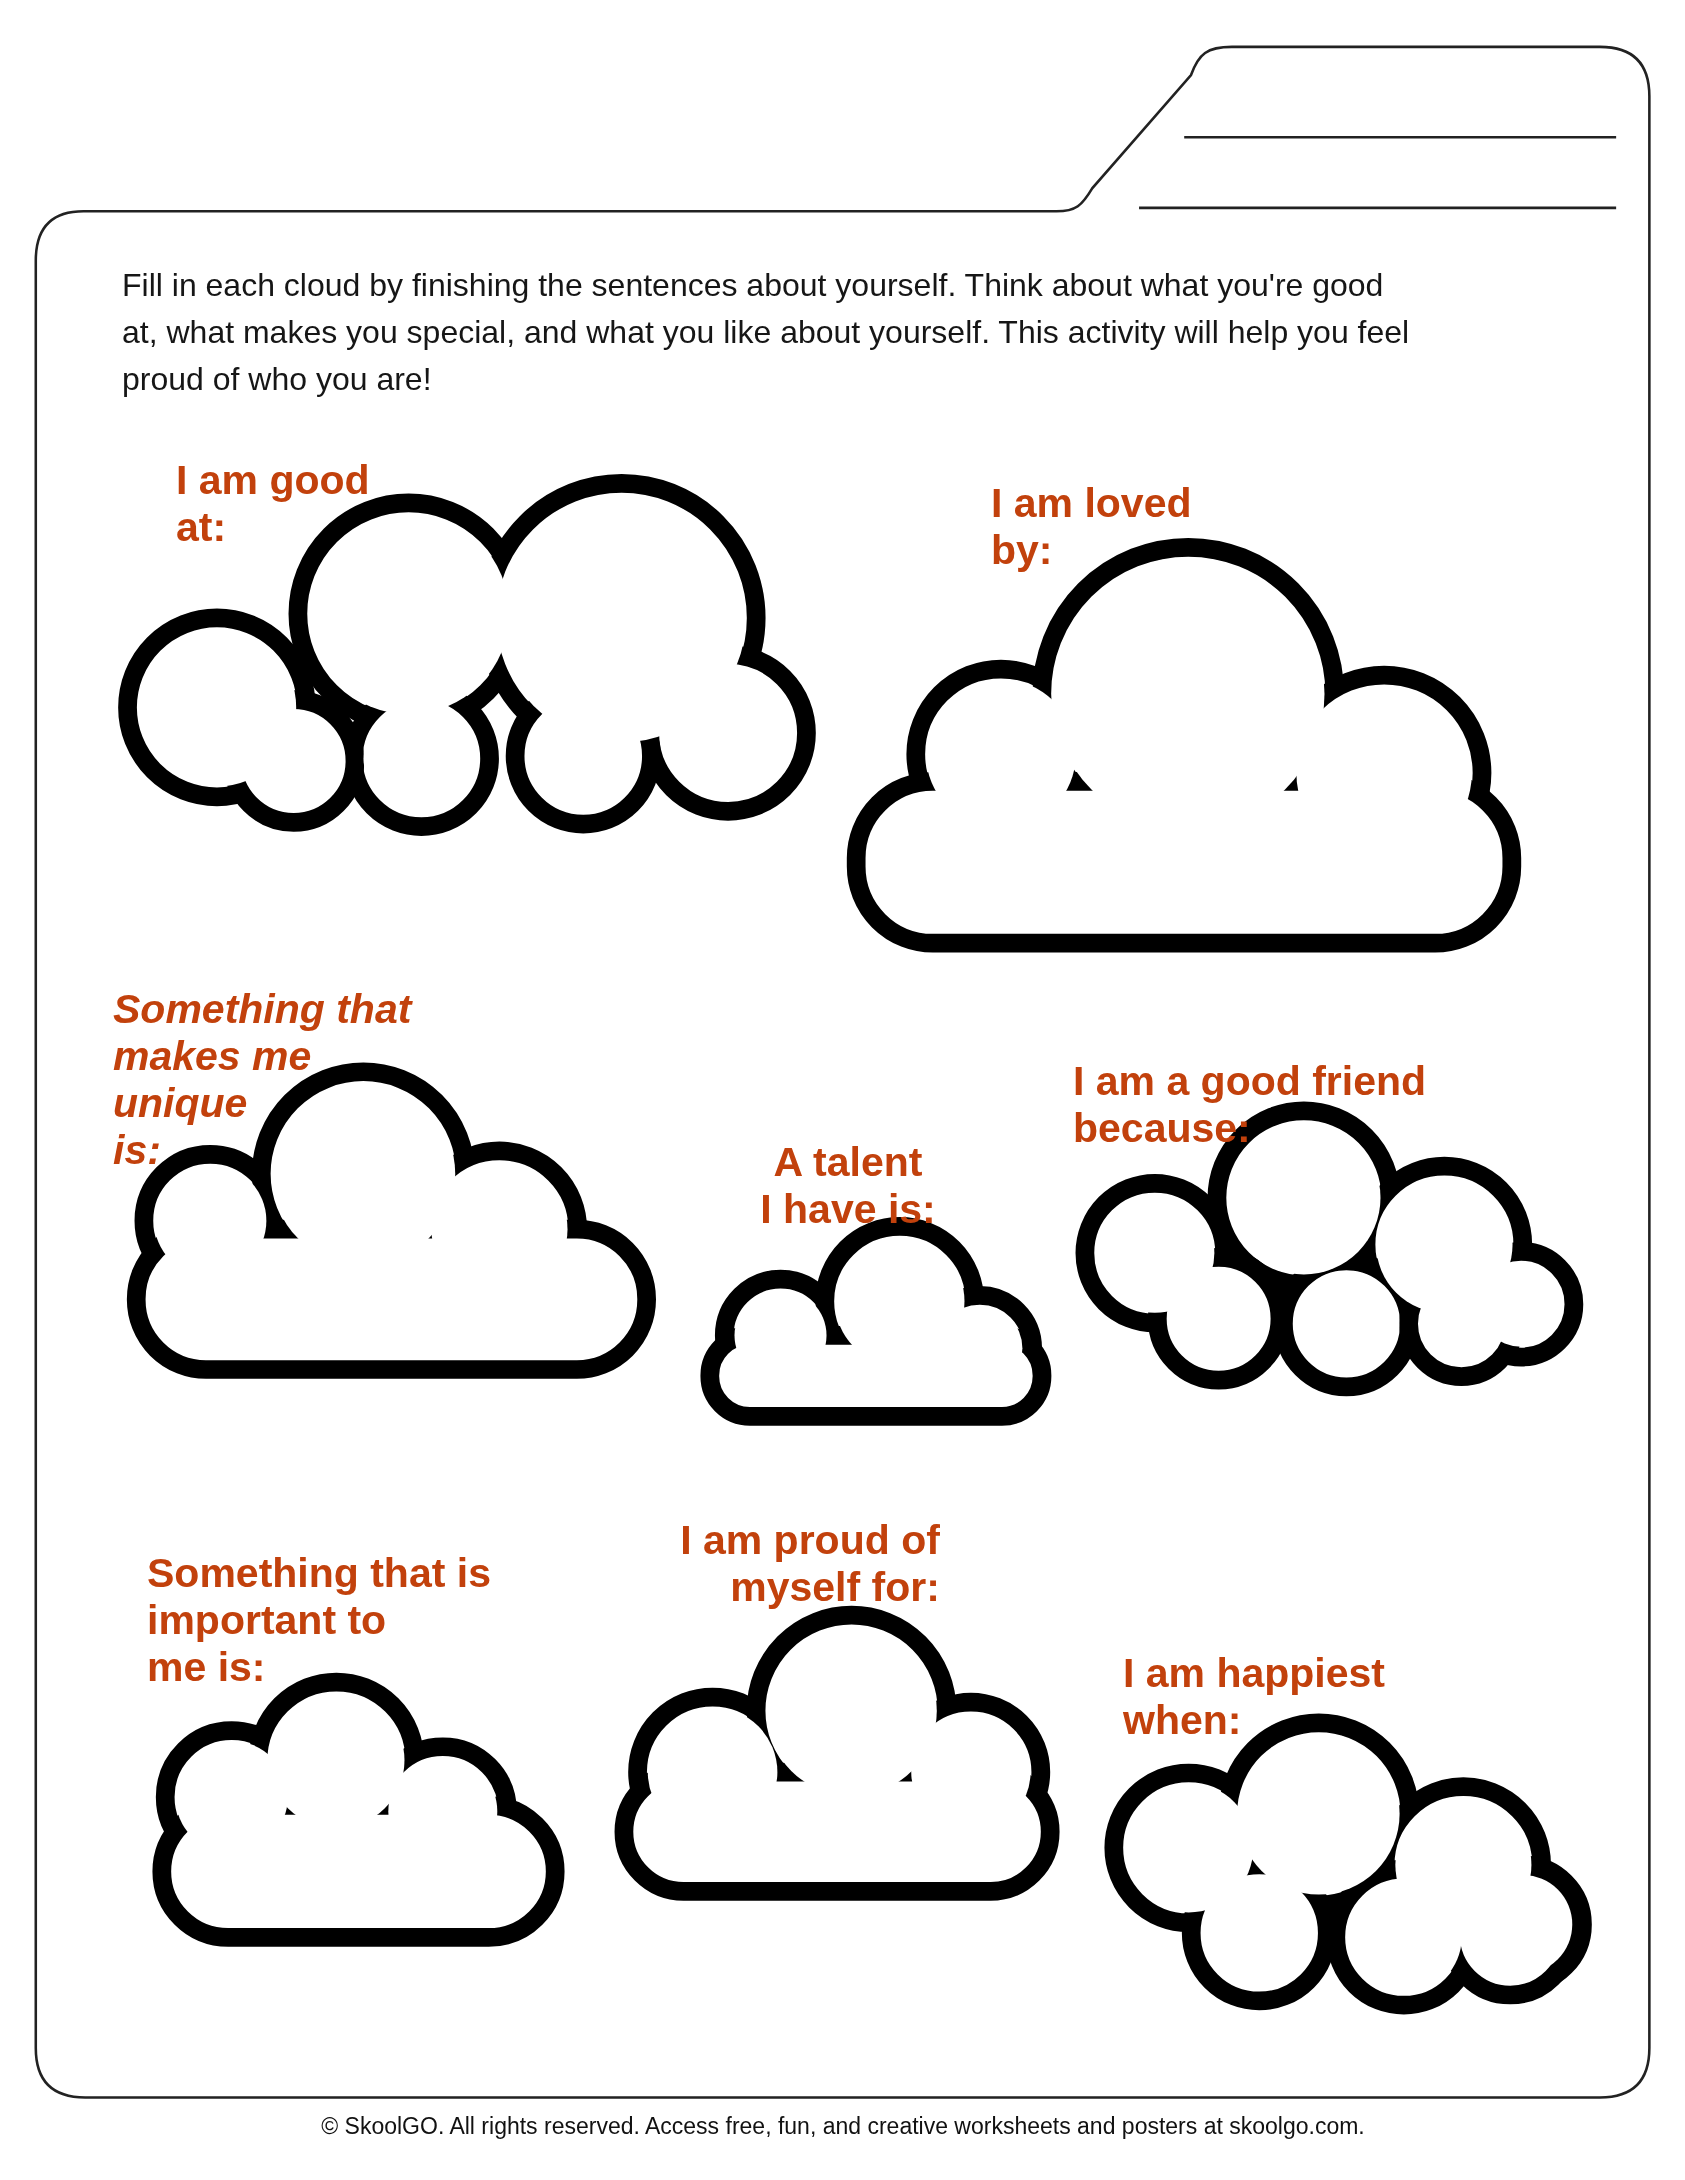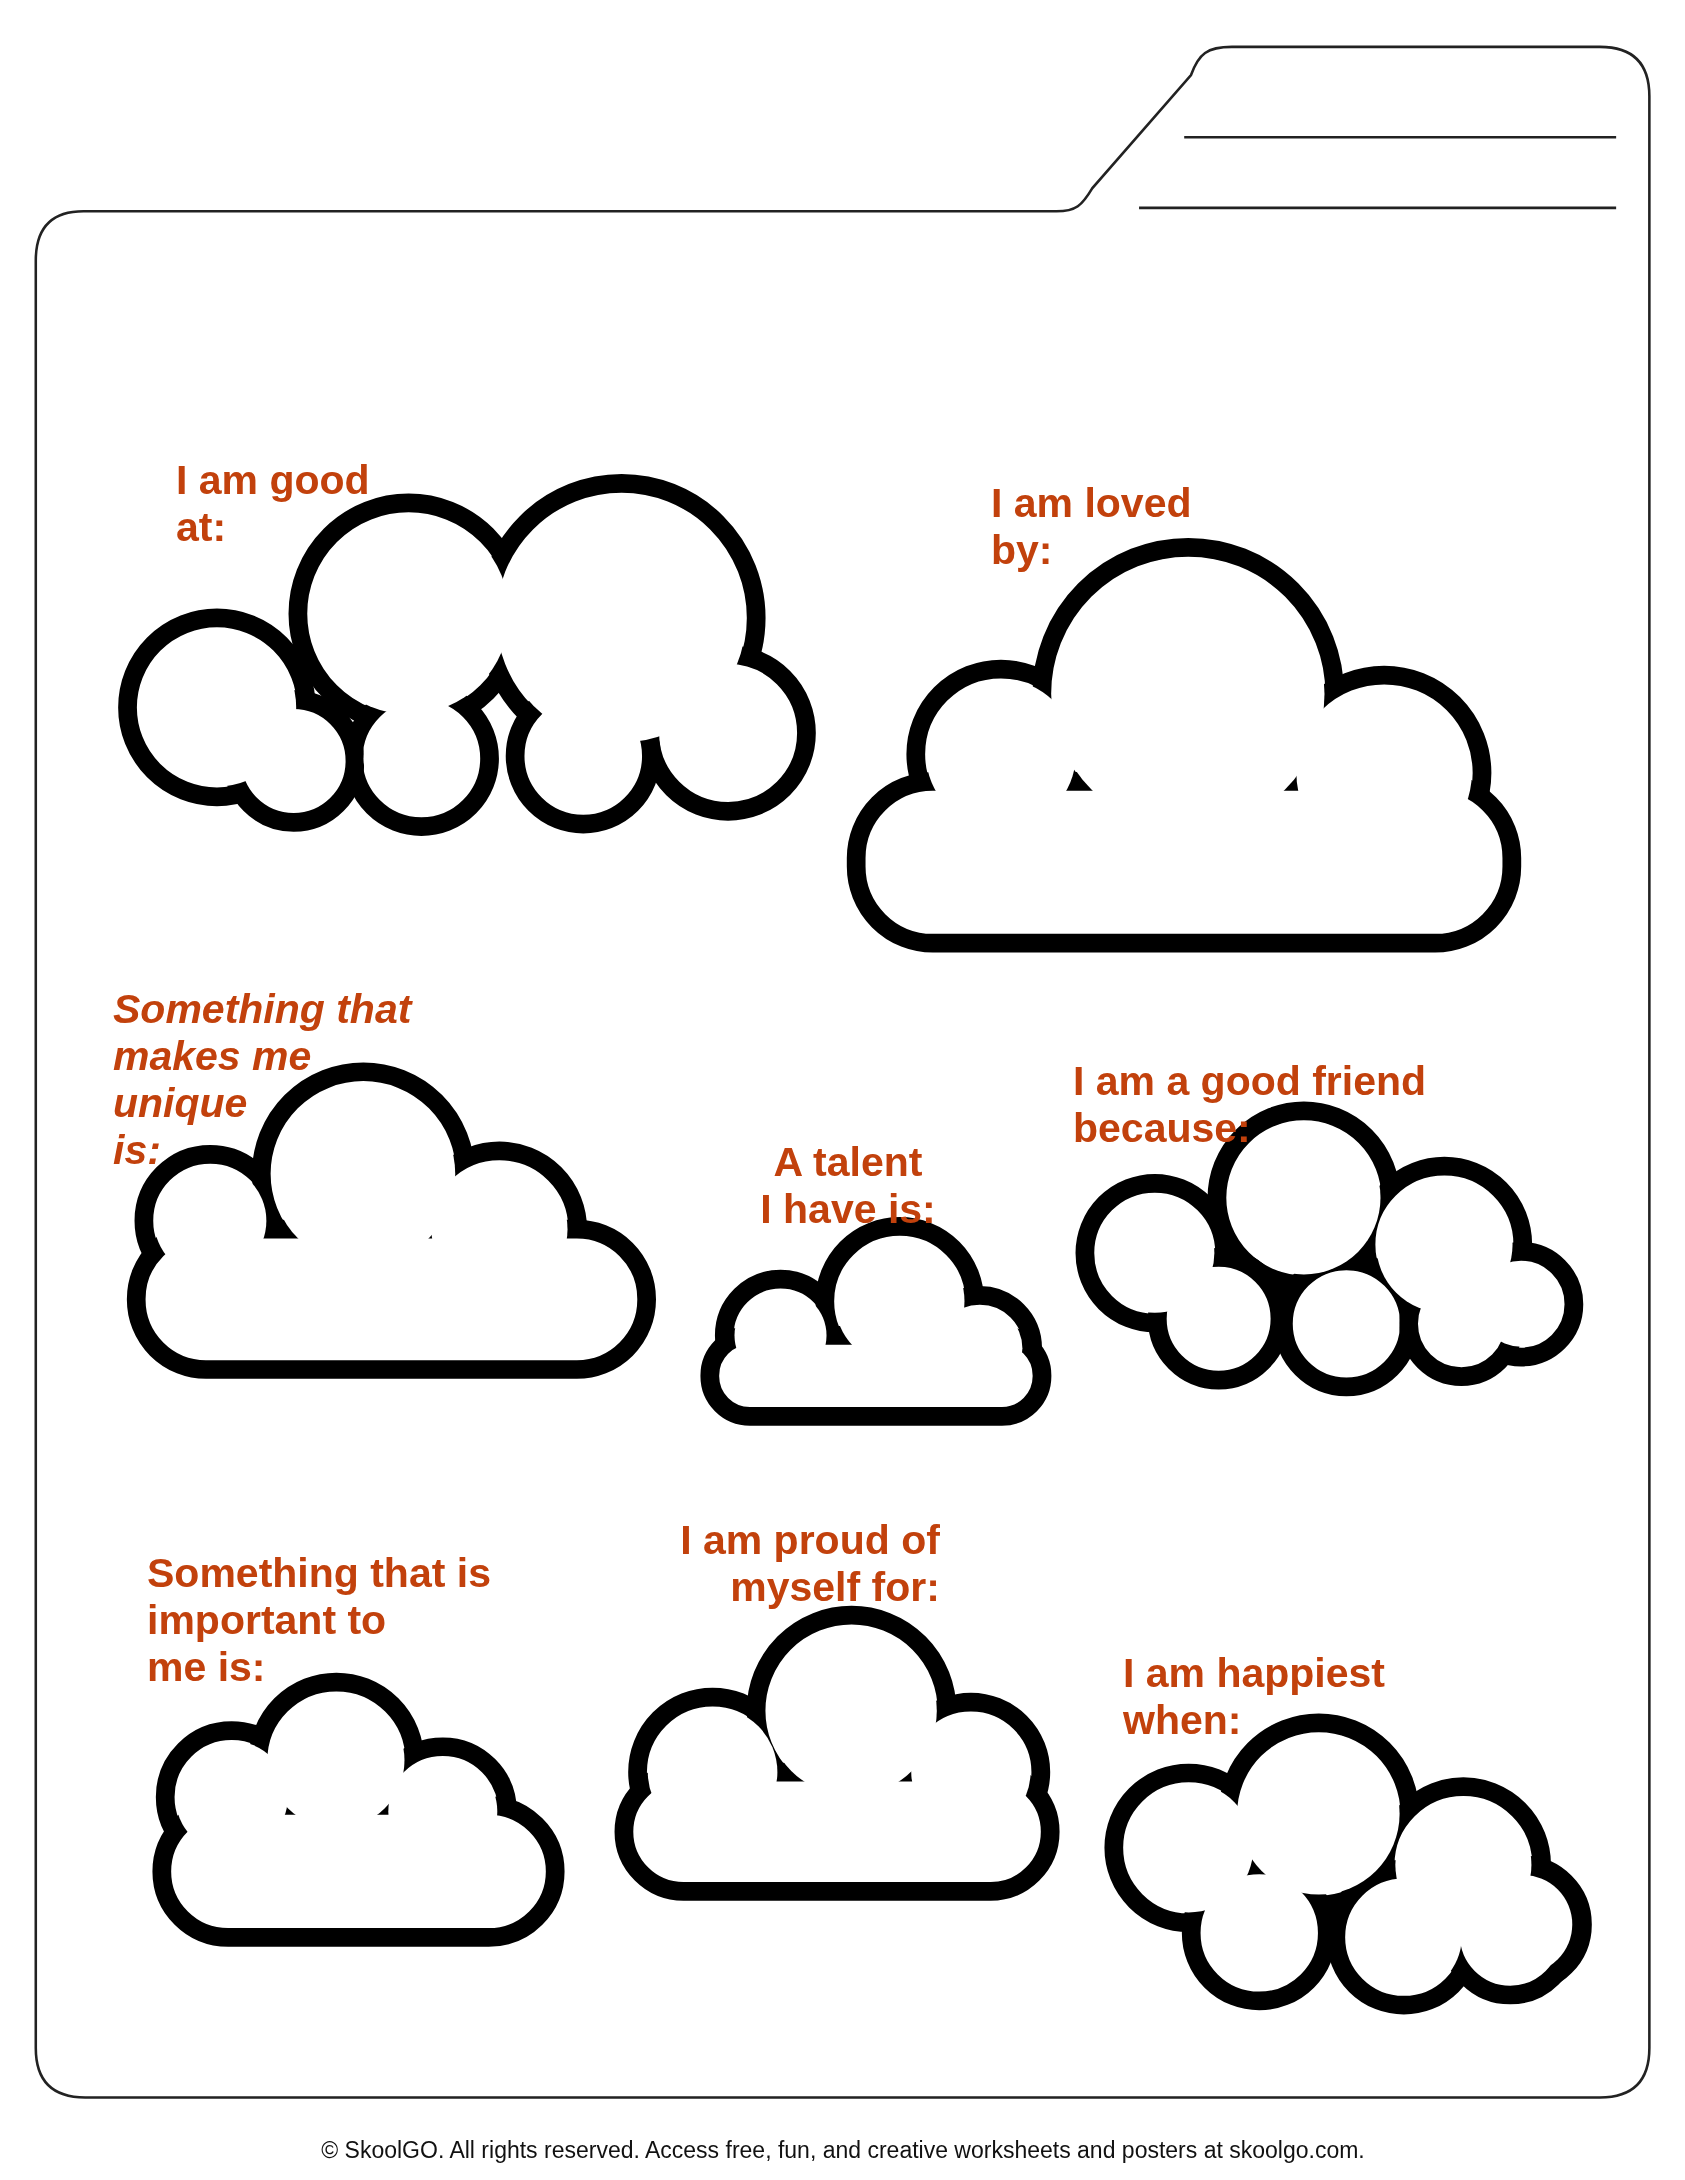--- a/index.html
+++ b/index.html
@@ -25,38 +25,41 @@
   .cloud{position:absolute;}
   .cloud svg{position:absolute;left:0;top:0;overflow:visible;}
   .cloud-label{
     position:absolute;
     font-size:41px;line-height:47px;font-weight:bold;color:#c2410c;
     white-space:pre-line;
   }
   .cloud-label.centered{transform:translateX(-50%);text-align:center;margin-top:8px;}
   .footer{
     position:absolute;left:0;right:0;top:2113px;
-    text-align:center;font-size:23px;color:#111;letter-spacing:0px;margin-top:24px;
+    text-align:center;font-size:23px;color:#111;letter-spacing:0px;
   }
 </style>
 </head>
 <body>
 
 <div class="page">
 
   <svg class="border-svg" viewBox="0 0 1979 2560">
     <path d="M 98 248 H 1240 C 1263 248 1270 241 1282 221 L 1398 88
          C 1407 63 1417 55 1446 55 H 1878 Q 1936 55 1936 113
          V 2404 Q 1936 2462 1878 2462 H 100 Q 42 2462 42 2404
          V 306 Q 42 248 98 248 Z" fill="none" stroke="#222222" stroke-width="3"></path>
     <line x1="1390" y1="161" x2="1897" y2="161" stroke="#222222" stroke-width="3"></line>
     <line x1="1337" y1="244" x2="1897" y2="244" stroke="#222222" stroke-width="3"></line>
   </svg>
 
 
+  <p class="instructions">Fill in each cloud by finishing the sentences about yourself. Think about what you're good
+at, what makes you special, and what you like about yourself. This activity will help you feel
+proud of who you are!</p>
 
   <div id="clouds-layer">
       <div class="cloud" style="left: 119px; top: 456px; width: 690px; height: 375px;">
         <svg viewBox="0 0 810 440" width="690" height="375">
           <circle cx="115" cy="295" r="105" fill="#ffffff" stroke="#000000" stroke-width="22"></circle>
           <circle cx="340" cy="185" r="130" fill="#ffffff" stroke="#000000" stroke-width="22"></circle>
           <circle cx="590" cy="190" r="158" fill="#ffffff" stroke="#000000" stroke-width="22"></circle>
           <circle cx="715" cy="325" r="92" fill="#ffffff" stroke="#000000" stroke-width="22"></circle>
           <circle cx="545" cy="352" r="80" fill="#ffffff" stroke="#000000" stroke-width="22"></circle>
           <circle cx="355" cy="355" r="80" fill="#ffffff" stroke="#000000" stroke-width="22"></circle>

